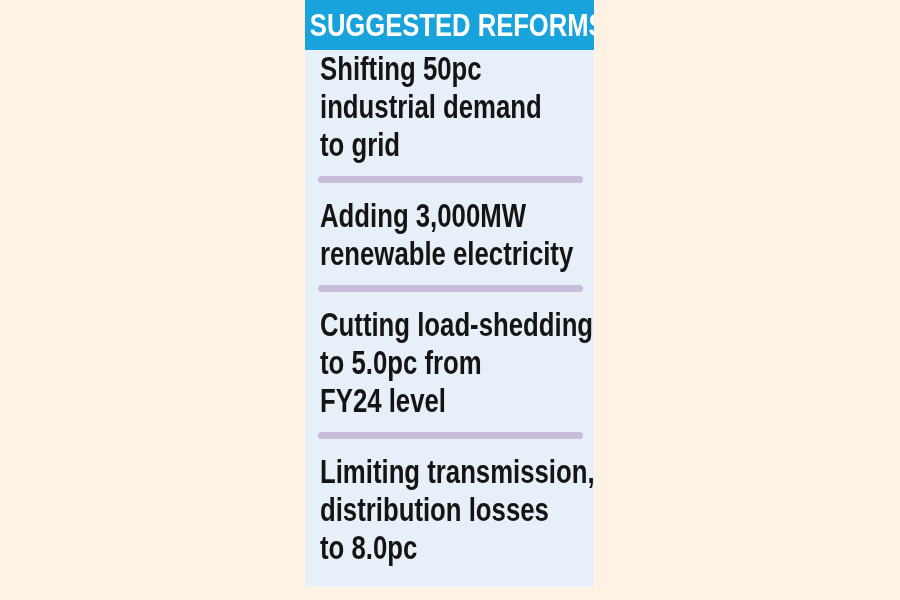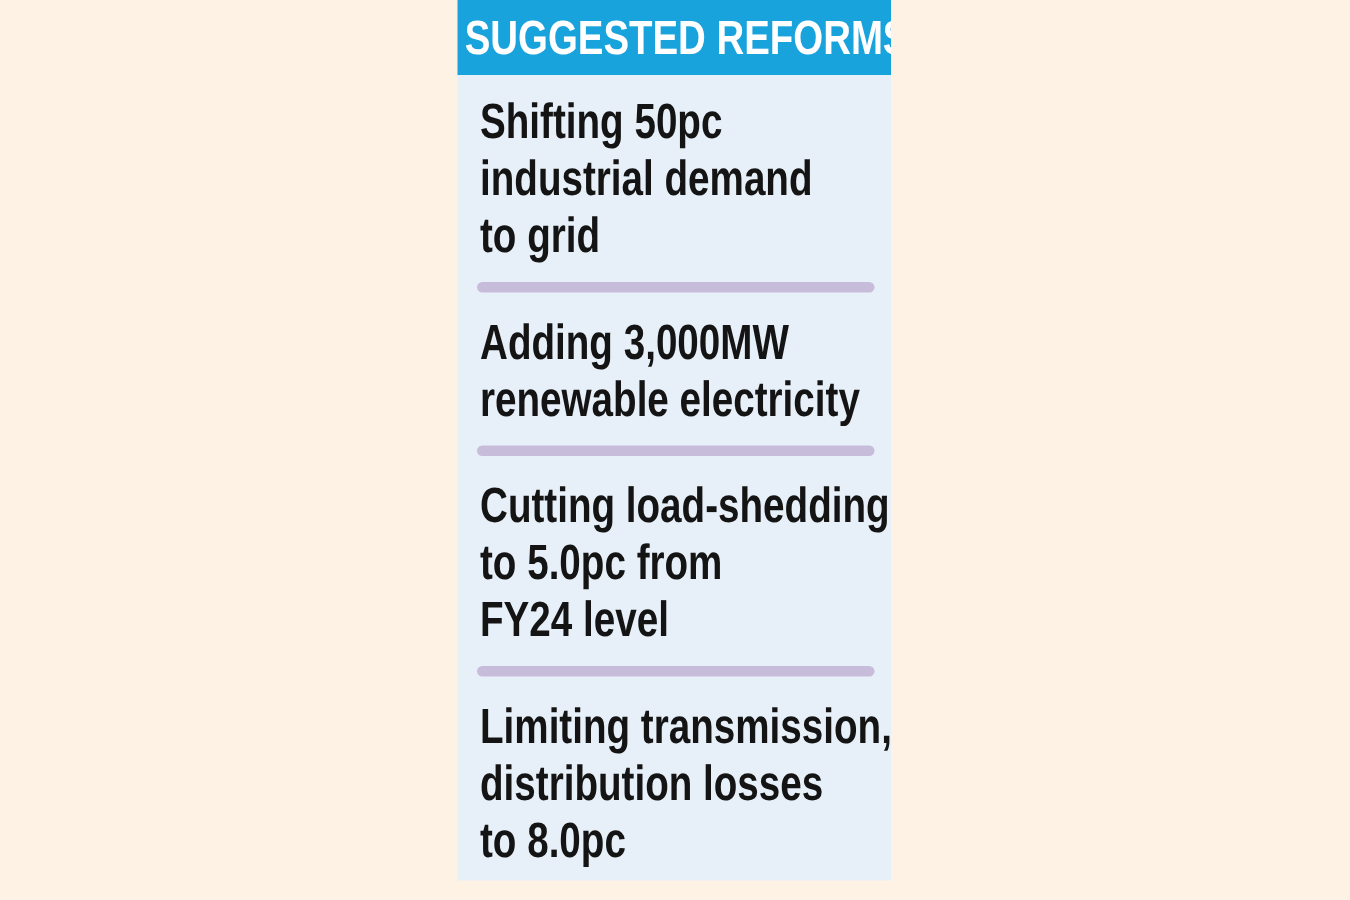--- a/index.html
+++ b/index.html
@@ -40,21 +40,21 @@
     font-size: 32px;
     white-space: nowrap;
     padding-left: 6px;
     width: 130%;
     letter-spacing: 0px;
     transform: scaleX(0.80);
     transform-origin: 0 50%;
   }
 
   .panel-body {
-    padding: 12px 0 0 15px;
+    padding: 0 0 0 15px;
   }
 
   .reform-item {
     color: #141414;
     font-weight: bold;
     font-size: 33px;
     line-height: 38px;
     width: 130%;
     transform: scaleX(0.78);
     transform-origin: 0 0;

